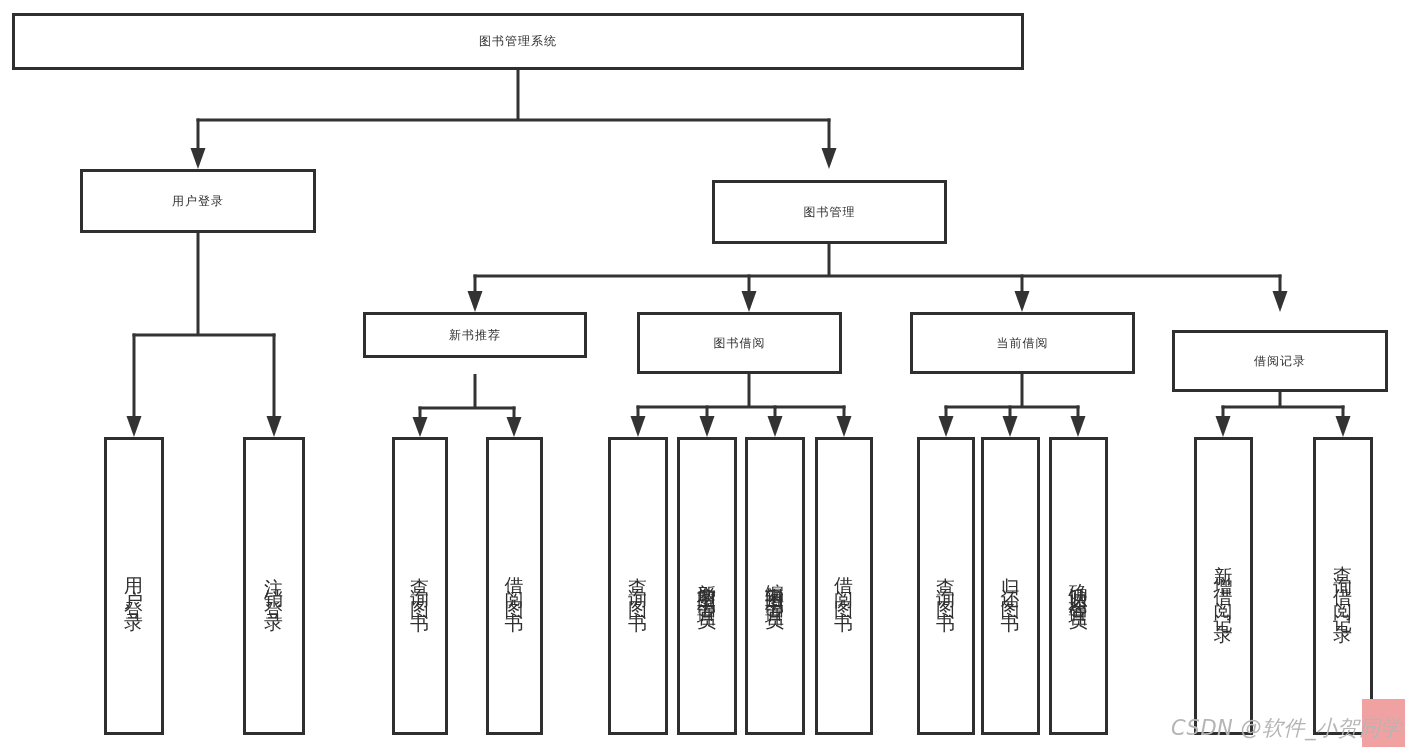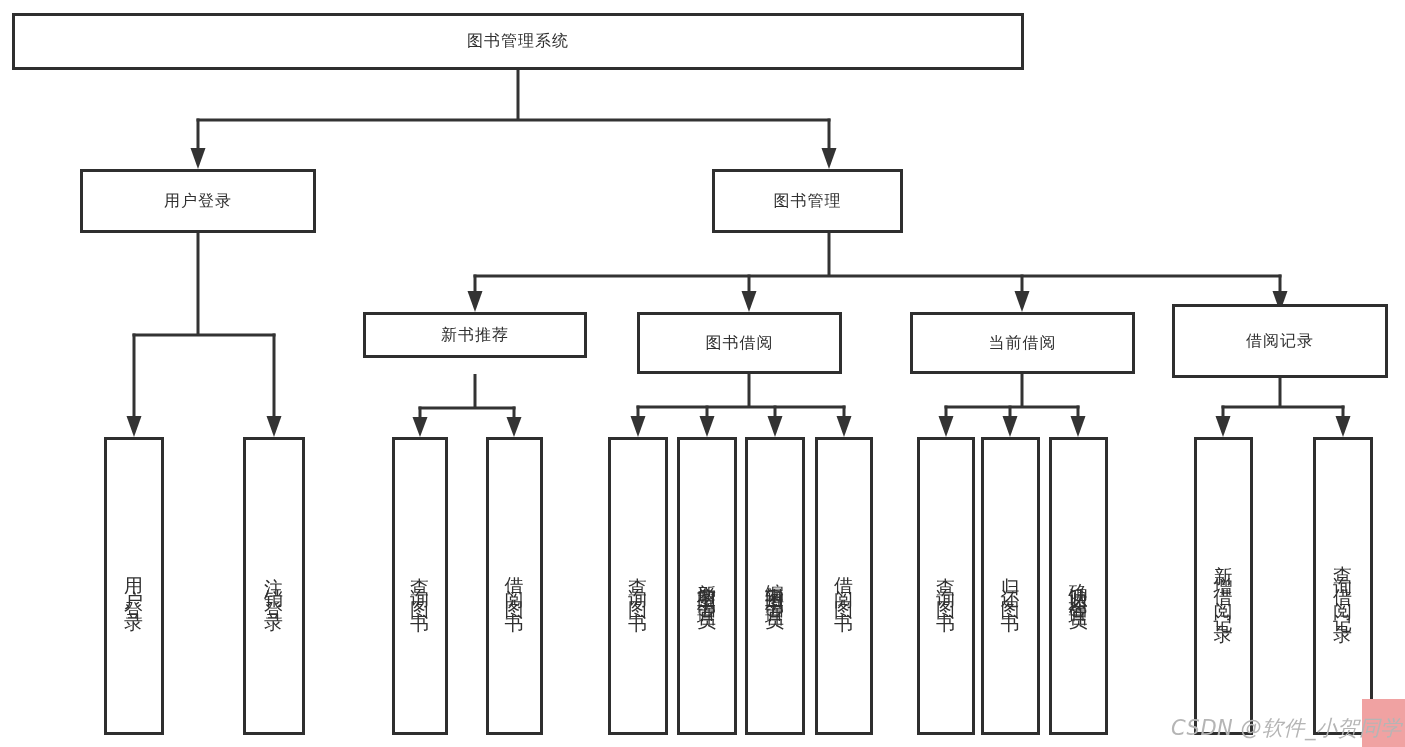--- a/index.html
+++ b/index.html
@@ -28,21 +28,21 @@
     box-sizing: border-box;
     background: #ffffff;
     border: 3px solid #2f2f2f;
     color: #2f2f2f;
     display: flex;
     align-items: center;
     justify-content: center;
     z-index: 2;
   }
   .node-h {
-    font-size: 16px;
+    font-size: 12px;
     letter-spacing: 1px;
     white-space: nowrap;
     text-align: center;
   }
   .node-v {
     writing-mode: vertical-rl;
     text-orientation: mixed;
     font-size: 19px;
     letter-spacing: 12px;
     line-height: 1;
@@ -150,26 +150,26 @@
         <polygon points="1215.5,416 1230.5,416 1223,437" stroke="none"></polygon>
         <line x1="1343" y1="405.5" x2="1343" y2="430"></line>
         <polygon points="1335.5,416 1350.5,416 1343,437" stroke="none"></polygon>
       </g>
     </g>
   </svg>
 
   <div class="node node-h" style="left:12px;top:13px;width:1012px;height:57px">图书管理系统</div>
 
   <div class="node node-h" style="left:80px;top:169px;width:236px;height:64px">用户登录</div>
-  <div class="node node-h" style="left:712px;top:169px;width:191px;height:64px">图书管理</div>
+  <div class="node node-h" style="left:712px;top:180px;width:235px;height:64px">图书管理</div>
 
   <div class="node node-h" style="left:363px;top:312px;width:224px;height:46px">新书推荐</div>
   <div class="node node-h" style="left:637px;top:312px;width:205px;height:62px">图书借阅</div>
   <div class="node node-h" style="left:910px;top:312px;width:225px;height:62px">当前借阅</div>
-  <div class="node node-h" style="left:1172px;top:304px;width:216px;height:74px">借阅记录</div>
+  <div class="node node-h" style="left:1172px;top:330px;width:216px;height:62px">借阅记录</div>
 
   <div class="node node-v" style="left:104px;top:437px;width:60px;height:298px">用户登录</div>
   <div class="node node-v" style="left:243px;top:437px;width:62px;height:298px">注销登录</div>
 
   <div class="node node-v" style="left:392px;top:437px;width:56px;height:298px">查询图书</div>
   <div class="node node-v" style="left:486px;top:437px;width:57px;height:298px">借阅图书</div>
 
   <div class="node node-v" style="left:608px;top:437px;width:60px;height:298px">查询图书</div>
   <div class="node node-v tight" style="left:677px;top:437px;width:60px;height:298px">新增图书（管理员）</div>
   <div class="node node-v tight" style="left:745px;top:437px;width:60px;height:298px">编辑图书（管理员）</div>

